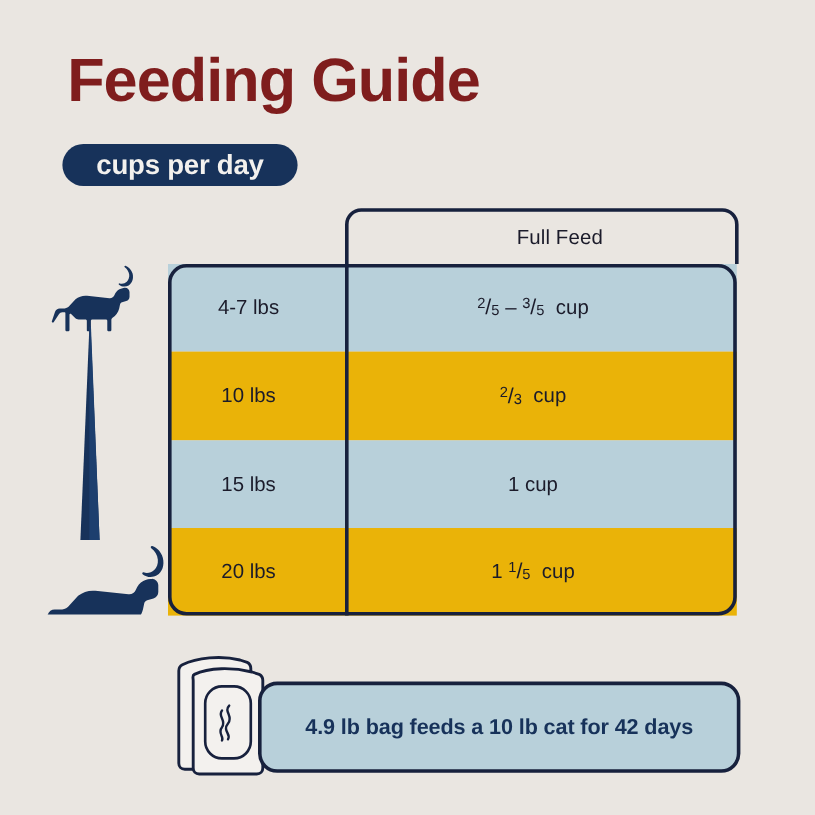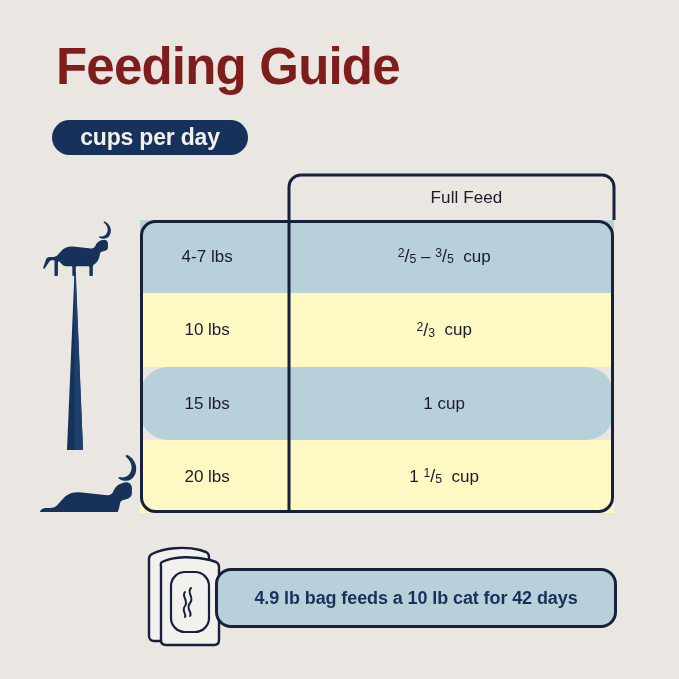--- a/index.html
+++ b/index.html
@@ -102,24 +102,24 @@
     height: 293px;
   }
   .trow {
     position: absolute;
     left: 0;
     width: 474px;
     height: 73px;
     display: flex;
   }
   .trow.shade { background: #b8d0da; }
-  .trow.plain { background: #fef9c3; }
+  .trow.plain { background: #eab308; }
   .trow:nth-child(1) { top: 0px;   height: 73px; }
   .trow:nth-child(2) { top: 73px;  height: 74px; }
-  .trow:nth-child(3) { top: 147px; height: 73px; border-radius: 28px; }
+  .trow:nth-child(3) { top: 147px; height: 73px; }
   .trow:nth-child(4) { top: 220px; height: 73px; }
 
   .cell-weight {
     width: 149px;
     display: flex;
     align-items: center;
     justify-content: center;
     font-size: 17px;
     font-weight: 500;
     color: #1b1b2a;
@@ -158,21 +158,21 @@
   .bag-icon {
     position: absolute;
     left: 0px;
     top: 0px;
   }
   .callout-bar {
     position: absolute;
     left: 75px;   
     top: 28px;    
     width: 402px;
-    height: 60px;
+    height: 76px;
     background: #b8d0da;
     border: 3px solid #17213d;
     border-radius: 16px;
     box-sizing: border-box;
     display: flex;
     align-items: center;
     justify-content: center;
   }
   .callout-text {
     font-size: 18px;

